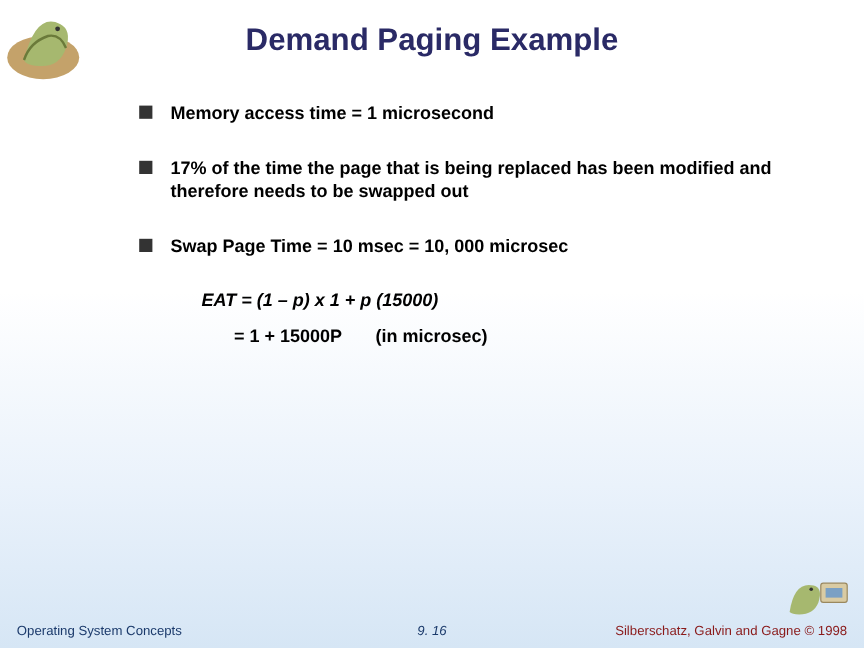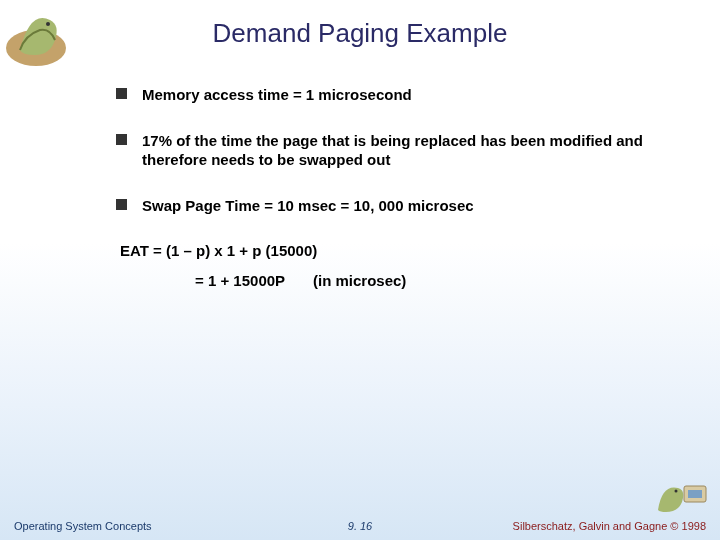--- a/index.html
+++ b/index.html
@@ -6,21 +6,21 @@
   html, body { width: 720px; height: 540px; }
   body {
     font-family: Arial, Helvetica, sans-serif;
     background: linear-gradient(to bottom, #ffffff 0%, #ffffff 45%, #eaf2fb 75%, #d6e6f5 100%);
     position: relative;
     overflow: hidden;
   }
   .title {
     text-align: center;
     font-size: 26px;
-    font-weight: normal;
+    font-weight: bold;
     color: #2a2a66;
     padding-top: 18px;
     padding-bottom: 6px;
   }
   .content {
     padding: 30px 50px 0 80px;
     color: #000;
     font-size: 15px;
     line-height: 1.3;
   }
@@ -35,22 +35,23 @@
     content: "";
     position: absolute;
     left: 0;
     top: 3px;
     width: 11px;
     height: 11px;
     background: #333;
   }
   .formula {
     font-weight: bold;
-    margin-left: 40px;
+    margin-left: 88px;
     margin-bottom: 10px;
+    font-style: italic;
   }
   .formula2 {
     font-weight: bold;
     margin-left: 115px;
     margin-bottom: 10px;
   }
   .annot {
     display: inline-block;
     margin-left: 24px;
     font-weight: bold;

